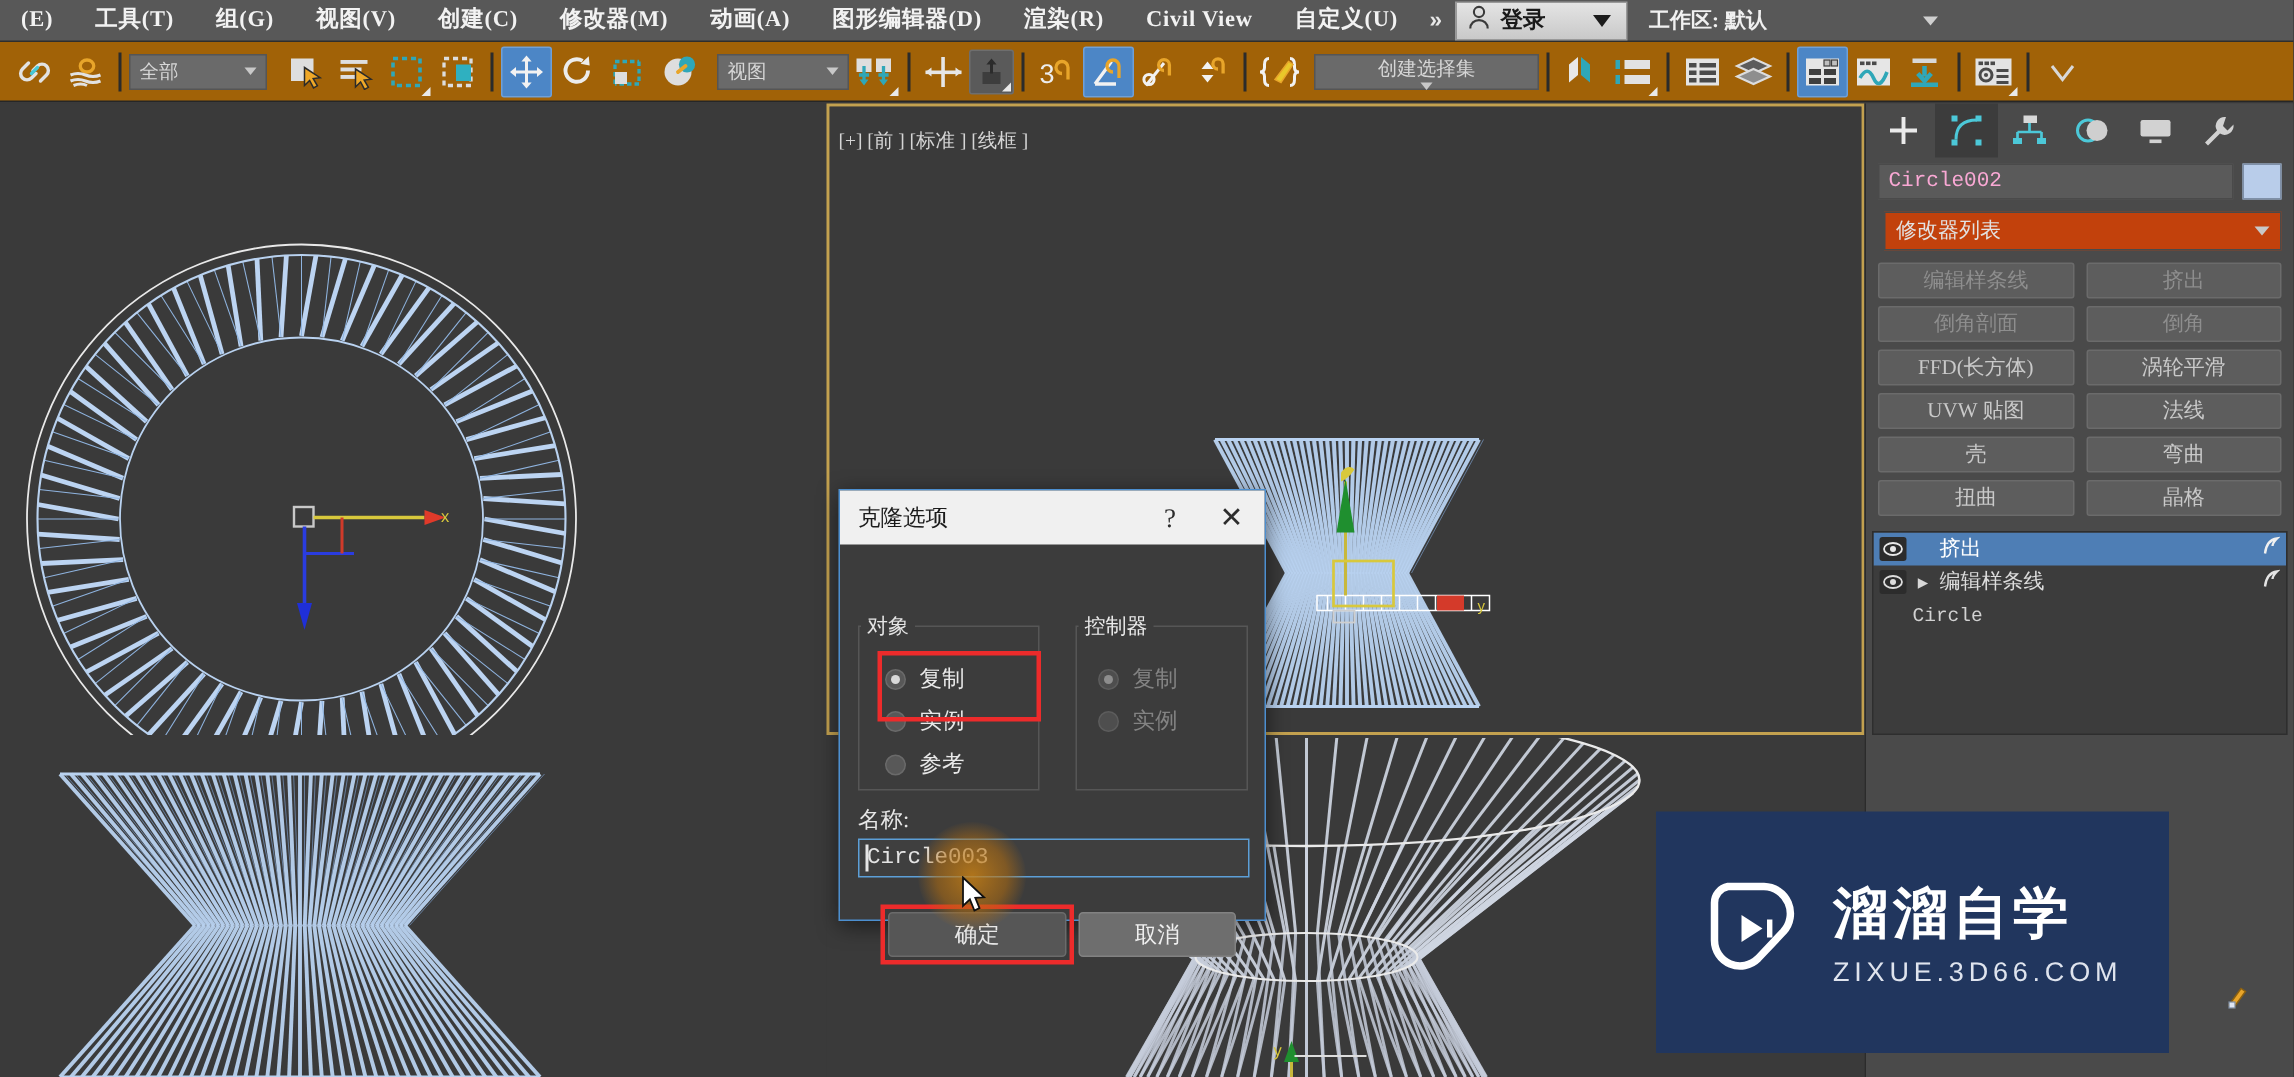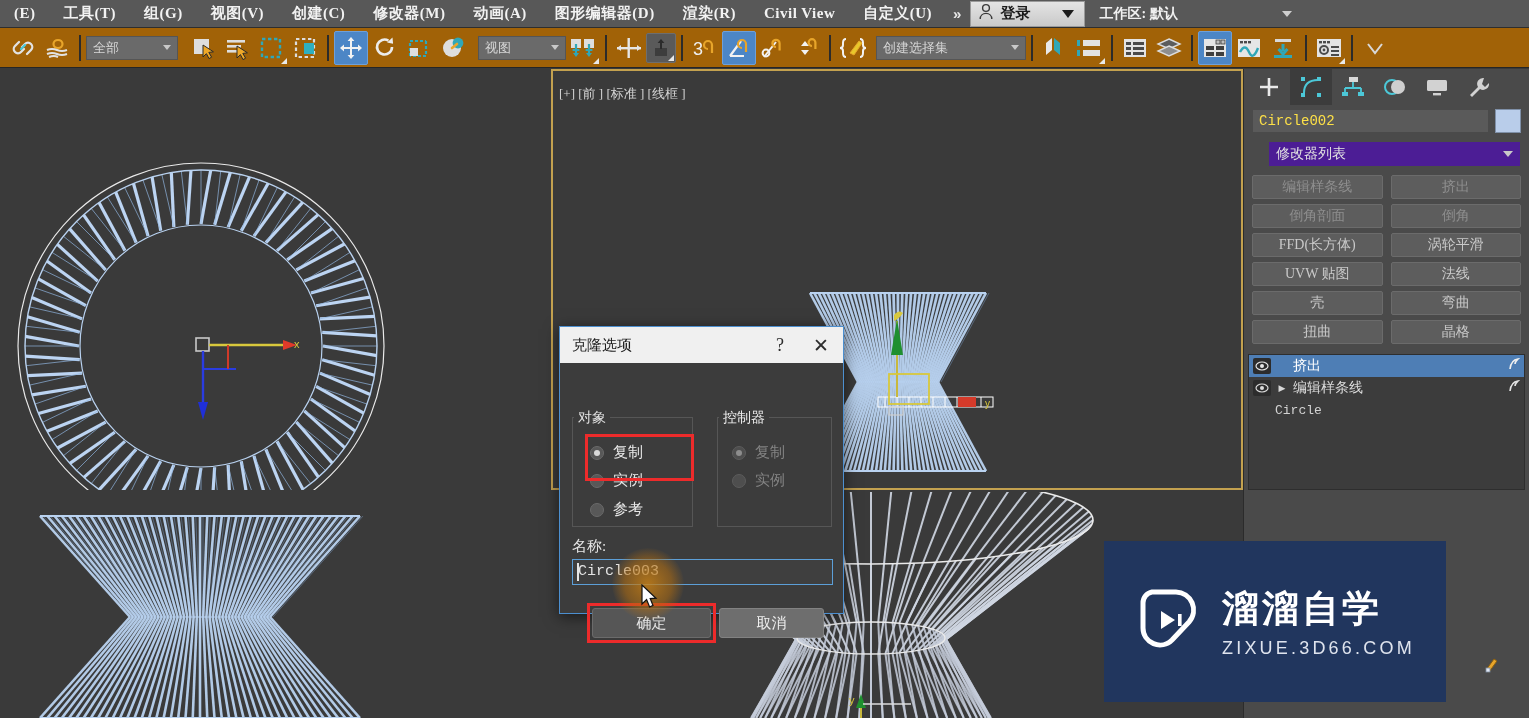--- a/index.html
+++ b/index.html
@@ -103,26 +103,26 @@
     background: #4a4a4a; padding-left: 4px; }
   .cp-tab { width: 42px; display:flex; align-items:center; justify-content:center;
     position: relative; }
   .cp-tab.active { background: #3c3c3c; }
   .cp-row { padding: 4px 8px 0 8px; }
   .cp-namefield {
     display: flex; align-items: center; gap: 6px;
   }
   .namebox {
     flex: 1; height: 24px; background: #5a5a5a; border: 1px solid #4a4a4a;
-    color: #fde047; font-size: 14px; padding: 0 6px; line-height: 22px;
+    color: #f9a8d4; font-size: 14px; padding: 0 6px; line-height: 22px;
     font-family: "Liberation Mono","DejaVu Sans Mono",monospace;
   }
   .swatch { width: 26px; height: 24px; background: #b9cdea; border: 1px solid #7f90a8; }
   .modlist {
-    margin: 8px 8px 0 24px; height: 26px; background: #4c1d95; border: 1px solid #4a4a4a;
+    margin: 8px 8px 0 12px; height: 26px; background: #c2410c; border: 1px solid #4a4a4a;
     color: #e2e2e2; font-size: 14px; display: flex; align-items: center;
     justify-content: space-between; padding: 0 7px;
     font-family: "Liberation Serif","DejaVu Serif",serif;
     text-align: right;
   }
   .modlist .cv { width:0;height:0;border-left:5px solid transparent;
     border-right:5px solid transparent;border-top:6px solid #c8c8c8;}
   .btngrid {
     display: grid; grid-template-columns: 1fr 1fr; gap: 5px 8px;
     margin: 8px 8px 0 8px;
@@ -436,21 +436,21 @@
     </div>
     <div class="sep"></div>
 
     <div class="tb">
       <svg width="30" height="24" viewBox="0 0 30 24">
         <path d="M8 3 q-3 0 -3 4 v2 q0 3 -3 3 q3 0 3 3 v2 q0 4 3 4" fill="none" stroke="#f2f2f2" stroke-width="2"></path>
         <path d="M22 3 q3 0 3 4 v2 q0 3 3 3 q-3 0 -3 3 v2 q0 4 -3 4" fill="none" stroke="#f2f2f2" stroke-width="2"></path>
         <path d="M12 17 L21 5 l3 2 L16 19 z" fill="#e8c82a" stroke="#e8a52a" stroke-width="1"></path>
       </svg>
     </div>
-    <div class="tbdrop" style="width:150px;margin-left:6px;">
+    <div class="tbdrop" style="width:150px;margin-left:6px;flex-direction:column;">
       <span>创建选择集</span>
       <span class="cv"></span>
     </div>
     <div class="sep"></div>
 
     <div class="tb">
       <svg width="26" height="24" viewBox="0 0 26 24">
         <path d="M10 2 L4 7 v12 l6 -5 z" fill="#e8e8e8"></path>
         <path d="M12 2 L18 7 v12 l-6 -5 z" fill="#2fa7b8"></path>
       </svg>

